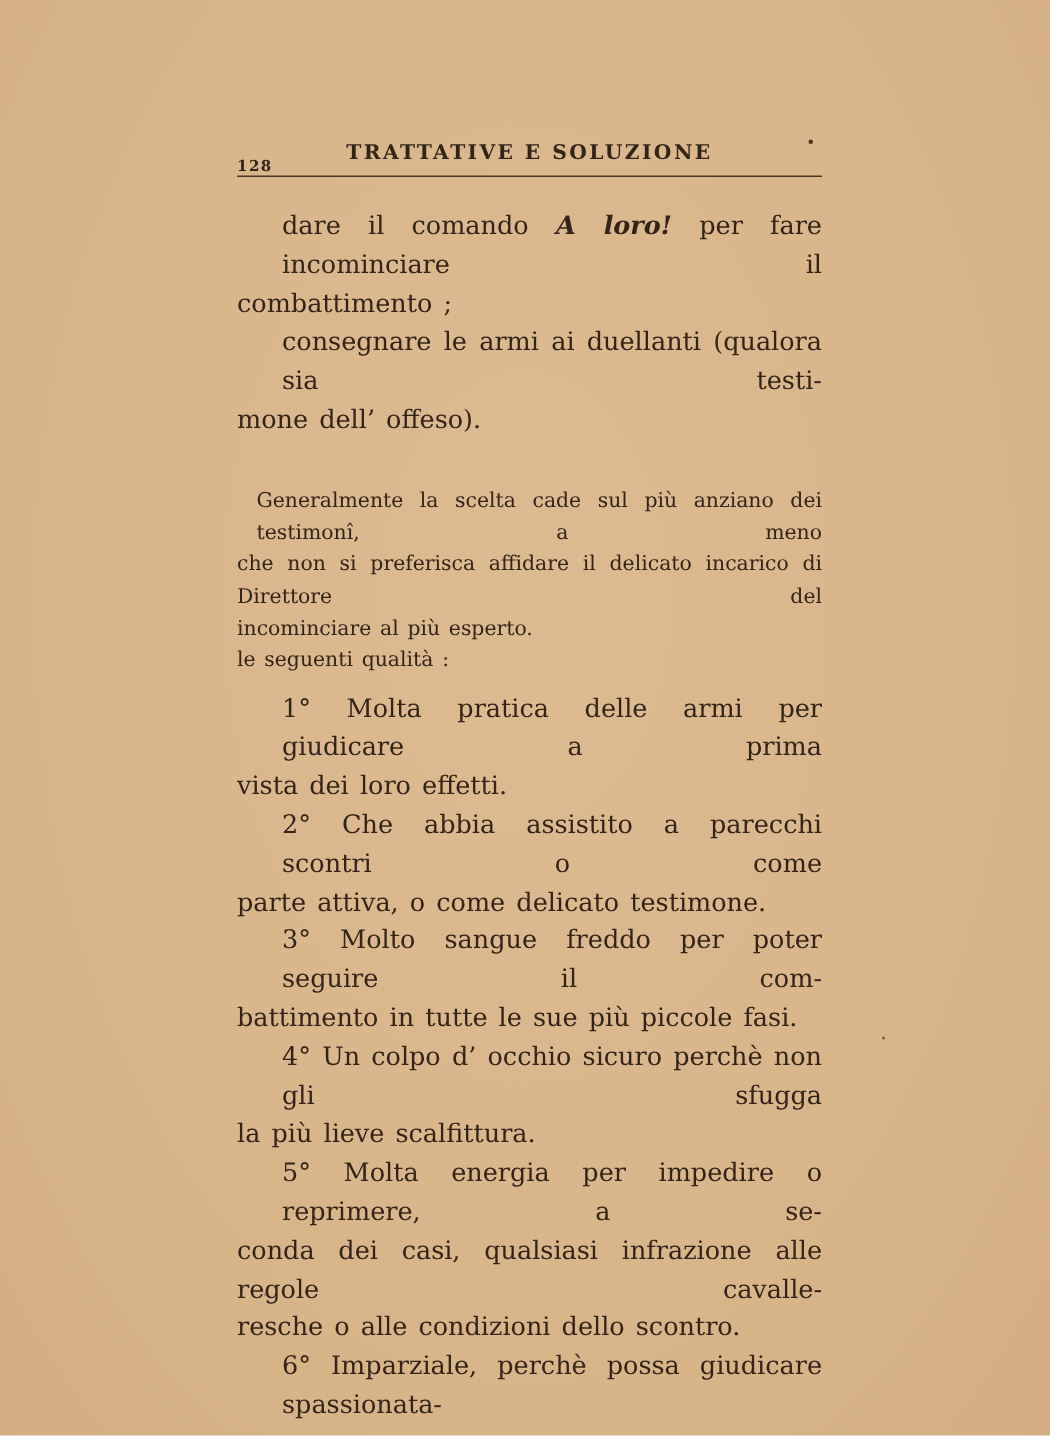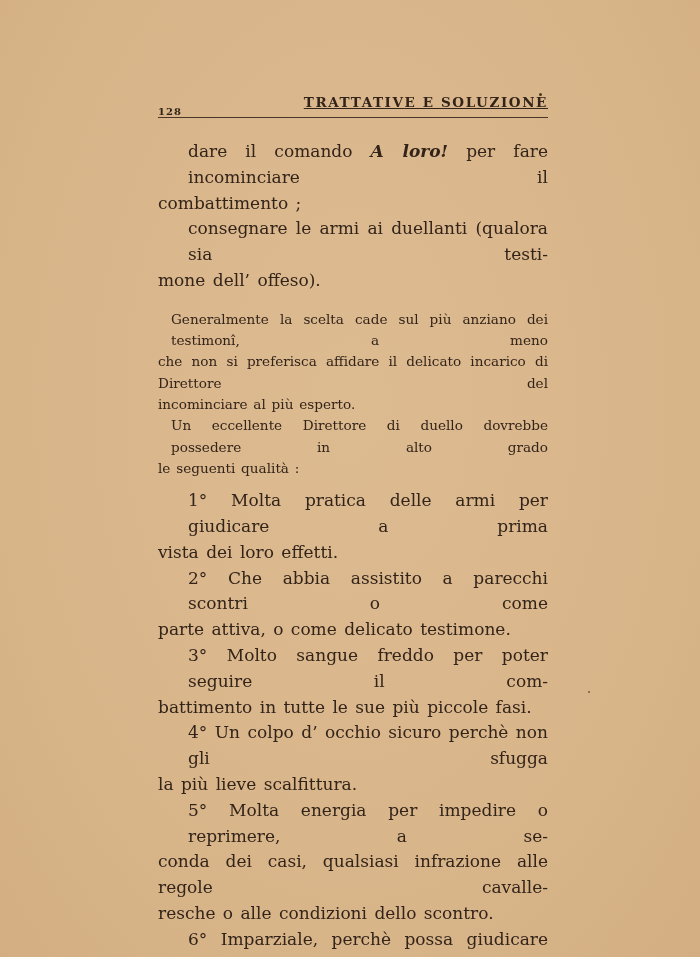--- a/index.html
+++ b/index.html
@@ -32,26 +32,25 @@
     top: 12px;
     font-size: 10px;
     font-weight: bold;
     letter-spacing: 1px;
   }
   .running-title {
     position: absolute;
     left: 0;
     right: 0;
     top: 0;
-    text-align: right;
+    text-align: center;
     font-size: 13.5px;
     font-weight: bold;
     letter-spacing: 1.6px;
     white-space: nowrap;
-    text-decoration: underline;
   }
   .header-rule {
     margin-top: 3px;
     border: 0;
     border-top: 1.5px solid rgba(48, 32, 20, 0.85);
     width: 100%;
   }
   .page-body {
     margin-top: 21px;
   }
@@ -71,21 +70,21 @@
   }
   .block.small .line {
     font-size: 13.6px;
     line-height: 21.3px;
     word-spacing: 1.5px;
   }
   .block.main .line.first { padding-left: 30px; }
   .block.small .line.first { padding-left: 13px; }
 
   
-  .page-body .block:nth-child(3) { margin-top: 15px; }  
+  .page-body .block:nth-child(3) { margin-top: 30px; }  
   .page-body .block:nth-child(5) { margin-top: 9px; }   
   .page-body .block:nth-child(11) { margin-top: 18px; } 
   .page-body .block:nth-child(12) { margin-top: 10px; } 
 
   em.cmd {
     font-weight: bold;
   }
   .speck {
     position: absolute;
     background: #4a3523;
@@ -112,21 +111,20 @@
       <div class="block main">
         <div class="line first">consegnare le armi ai duellanti (qualora sia testi-</div>
         <div class="line last">mone dell’ offeso).</div>
       </div>
       <div class="block small">
         <div class="line first">Generalmente la scelta cade sul più anziano dei testimonî, a meno</div>
         <div class="line">che non si preferisca affidare il delicato incarico di Direttore del</div>
         <div class="line last">incominciare al più esperto.</div>
       </div>
       <div class="block small">
-        <div class="line first">Un eccellente Direttore di duello dovrebbe possedere in alto grado</div>
         <div class="line last">le seguenti qualità :</div>
       </div>
       <div class="block main">
         <div class="line first">1° Molta pratica delle armi per giudicare a prima</div>
         <div class="line last">vista dei loro effetti.</div>
       </div>
       <div class="block main">
         <div class="line first">2° Che abbia assistito a parecchi scontri o come</div>
         <div class="line last">parte attiva, o come delicato testimone.</div>
       </div>

